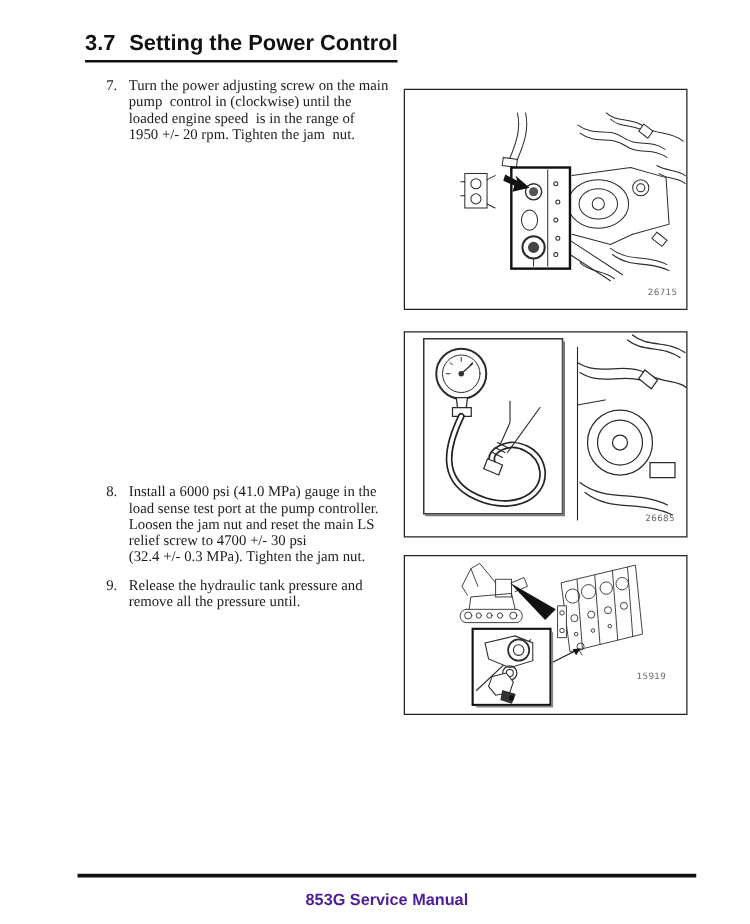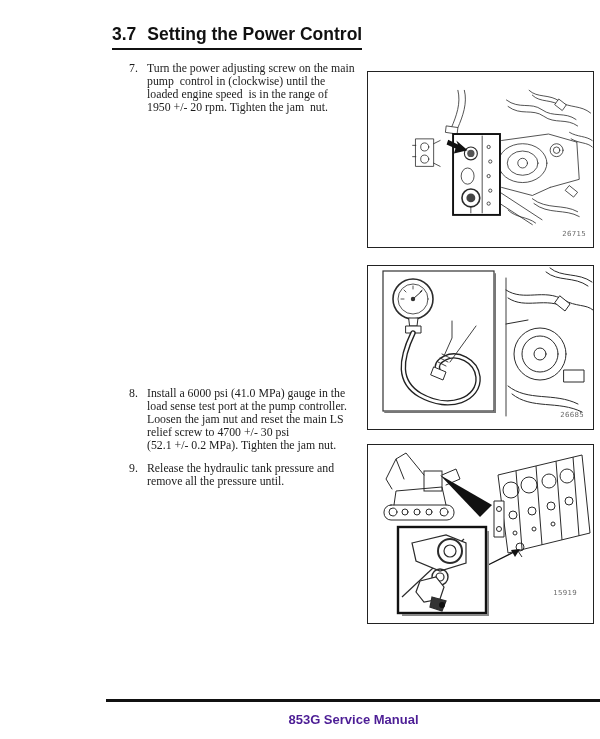--- a/index.html
+++ b/index.html
@@ -1,20 +1,20 @@
 <!DOCTYPE html>
 <html><head>
 <meta charset="utf-8">
 <style>
   html,body{margin:0;padding:0;}
   body{
     width:600px;height:739px;background:#ffffff;position:relative;
     font-family:"Liberation Serif", serif;color:#1a1a1a;overflow:hidden;
   }
-  .page{position:absolute;inset:0;margin-left:44px;}
+  .page{position:absolute;inset:0;}
 
   
   .section-title{
     position:absolute;left:68px;top:24px;
     font-family:"Liberation Sans", sans-serif;font-weight:bold;font-size:17.5px;
     color:#111;white-space:nowrap;
   }
   .section-title .underline-wrap{
     display:inline-block;border-bottom:2.6px solid #111;padding-bottom:3px;
   }
@@ -28,21 +28,21 @@
   .step-8{left:85px;top:387px;}
   .step-9{left:85px;top:462px;}
 
   
   .figure{
     position:absolute;left:323px;width:227px;box-sizing:border-box;
     border:1px solid #222;background:#fff;
   }
   .figure-1{top:71px;height:177px;padding-left:43px;}
   .figure-2{top:265px;height:165px;text-align:center;}
-  .figure-3{top:444px;height:180px;}
+  .figure-3{top:444px;height:128px;}
   .figure svg{display:block;width:100%;height:100%;}
   .fig-num{
     position:absolute;font-family:"DejaVu Sans", sans-serif;font-size:7px;
     color:#6a6a6a;letter-spacing:.3px;
   }
   .figure-1 .fig-num{right:7px;bottom:9px;}
   .figure-2 .fig-num{right:9px;bottom:10px;}
   .figure-3 .fig-num{right:16px;bottom:26px;}
 
   
@@ -68,21 +68,21 @@
 loaded engine speed  is in the range of
 1950 +/- 20 rpm. Tighten the jam  nut.</div>
   </div>
 
   <div class="step step-8">
     <div class="num">8.</div>
     <div class="txt">Install a 6000 psi (41.0 MPa) gauge in the
 load sense test port at the pump controller.
 Loosen the jam nut and reset the main LS
 relief screw to 4700 +/- 30 psi
-(52.1 +/- 0.2 MPa). Tighten the jam nut.</div>
+(32.4 +/- 0.3 MPa). Tighten the jam nut.</div>
   </div>
 
   <div class="step step-9">
     <div class="num">9.</div>
     <div class="txt">Release the hydraulic tank pressure and
 remove all the pressure until.</div>
   </div>
 
   <div class="figure figure-1">
     <svg viewBox="0 0 225 175">

